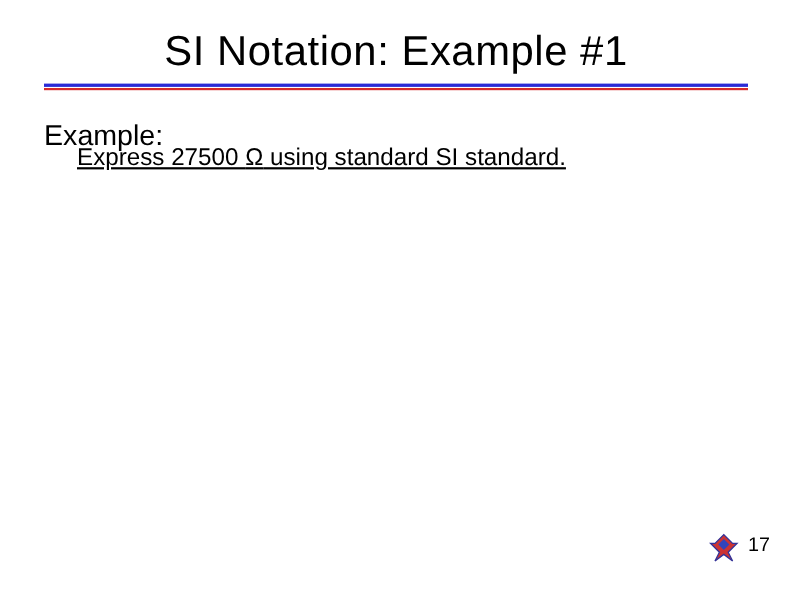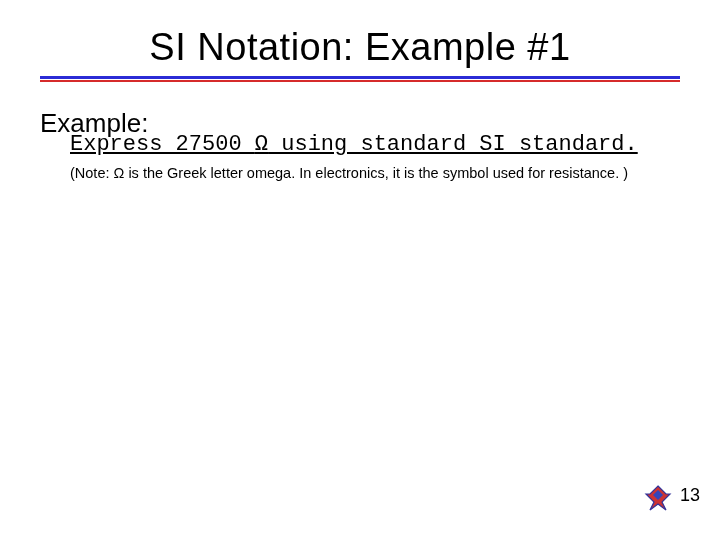--- a/index.html
+++ b/index.html
@@ -57,21 +57,20 @@
   }
   .prompt {
     position: absolute;
     top: 130px;
     left: 70px;
     font-size: 22px;
     white-space: nowrap;
   }
   .prompt .underline {
     text-decoration: underline;
-    font-family: Liberation Mono, monospace;
   }
   .note {
     position: absolute;
     top: 164px;
     left: 70px;
     right: 30px;
     font-size: 14.5px;
     line-height: 1.25;
   }
   .page-number {
@@ -99,26 +98,23 @@
     <div class="bar-blue"></div>
     <div class="bar-red"></div>
   </div>
 
   <div class="example-label">Example:</div>
 
   <div class="prompt">
     <span class="underline">Express 27500 </span><span class="underline">Ω</span><span class="underline"> using standard SI standard.</span>
   </div>
 
-  <div class="note">
-    <span>(Note: </span><span>Ω</span><span> is the Greek letter omega. In electronics, it is the symbol used for resistance. )</span>
-  </div>
 
   <div class="logo">
     <svg viewBox="0 0 28 28" width="28" height="28">
       <polygon points="14,2 22,10 26,10 18,18 22,26 14,20 6,26 10,18 2,10 6,10" fill="#cc3333" stroke="#333399" stroke-width="1.2"></polygon>
       <polygon points="14,6 19,11 14,16 9,11" fill="#3344bb"></polygon>
     </svg>
   </div>
 
-  <div class="page-number">13</div>
+  <div class="page-number">17</div>
 
 </div>
 
 </body></html>

